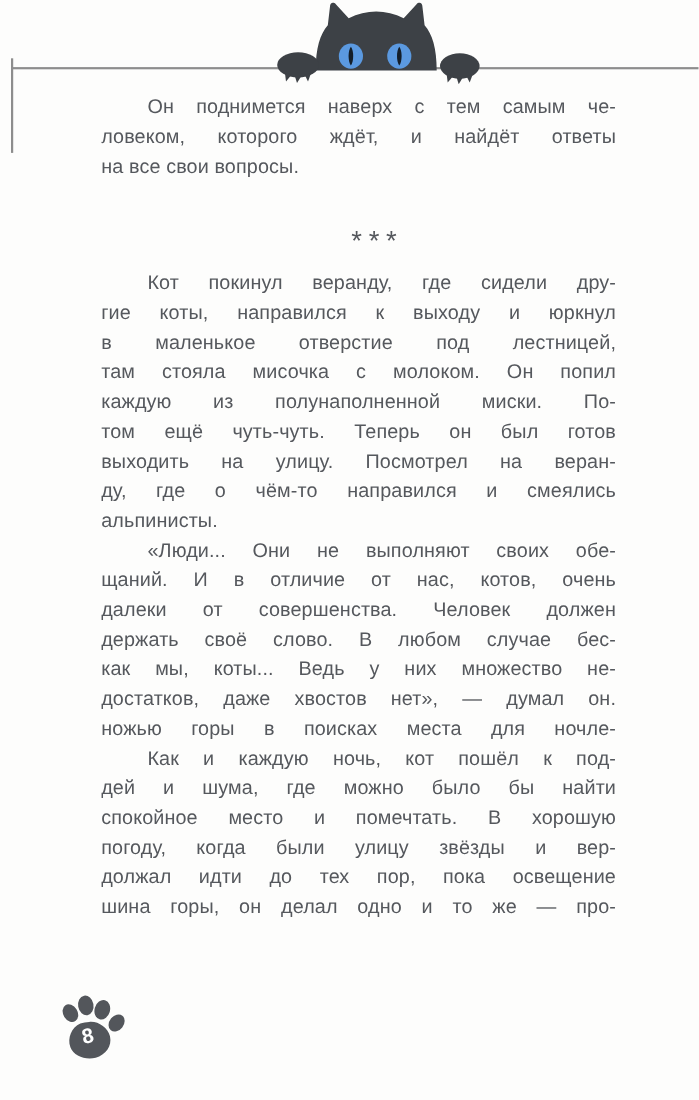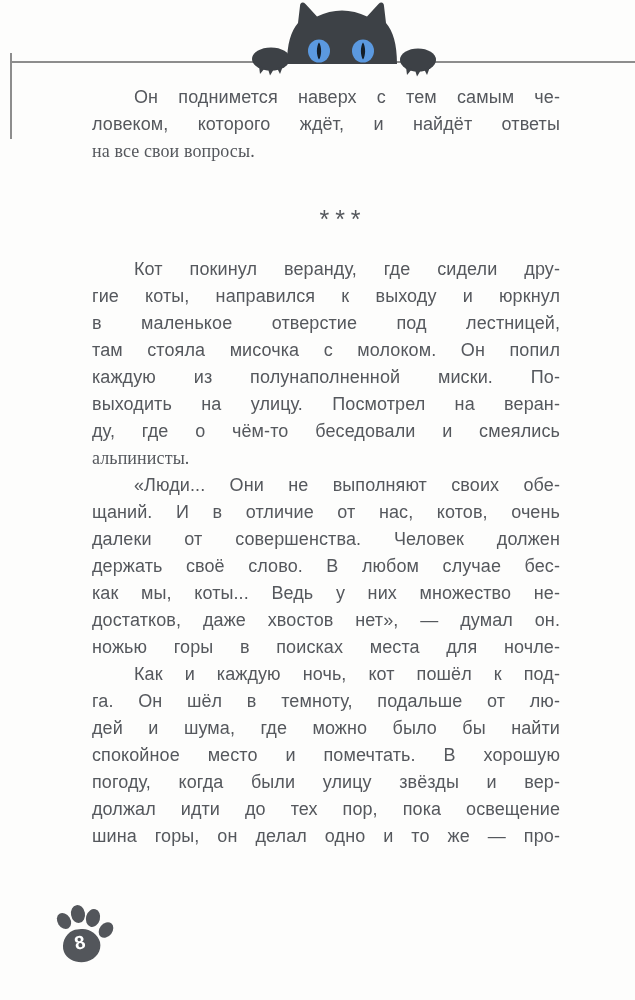--- a/index.html
+++ b/index.html
@@ -23,26 +23,26 @@
   }
   .cat-svg {
     position:absolute; left:240px; top:0; width:210px; height:78px;
   }
   .textcol {
     position:absolute; left:92px; width:468px;
     color:#55585d; font-size:18px; line-height:27px;
     letter-spacing:0.1px;
   }
   .p1 { top:84px; }
-  .body-lines { top:256px; }
+  .body-lines { top:244px; }
   .line {
     height:27px; overflow:hidden;
     text-align:justify; text-align-last:justify;
   }
-  .line.end { text-align:center; text-align-last:left;font-family:Liberation Serif, serif; }
+  .line.end { text-align:center; text-align-last:left; }
   .line.indent { text-indent:42px; }
   .separator {
     position:absolute; left:92px; top:206px; width:468px;
     box-sizing:border-box; padding-left:34px;
     text-align:center; color:#55585d;
     font-size:25px; letter-spacing:6px; line-height:27px;
   }
   .paw-svg {
     position:absolute; left:52px; top:902px; width:62px; height:68px;
   }
@@ -99,32 +99,32 @@
     </div>
 
   <div class="separator">***</div>
 
   <div class="textcol body-lines">
       <div class="line indent">Кот покинул веранду, где сидели дру-</div>
       <div class="line">гие коты, направился к выходу и юркнул</div>
       <div class="line">в маленькое отверстие под лестницей,</div>
       <div class="line">там стояла мисочка с молоком. Он попил</div>
       <div class="line">каждую из полунаполненной миски. По-</div>
+      <div class="line">том ещё чуть-чуть. Теперь он был готов</div>
       <div class="line">выходить на улицу. Посмотрел на веран-</div>
-      <div class="line">ду, где о чём-то беседовали и смеялись</div>
+      <div class="line">ду, где о чём-то направился и смеялись</div>
       <div class="line end">альпинисты.</div>
       <div class="line indent">«Люди... Они не выполняют своих обе-</div>
       <div class="line">щаний. И в отличие от нас, котов, очень</div>
       <div class="line">далеки от совершенства. Человек должен</div>
       <div class="line">держать своё слово. В любом случае бес-</div>
       <div class="line">как мы, коты... Ведь у них множество не-</div>
       <div class="line">достатков, даже хвостов нет», — думал он.</div>
       <div class="line">ножью горы в поисках места для ночле-</div>
       <div class="line indent">Как и каждую ночь, кот пошёл к под-</div>
-      <div class="line">га. Он шёл в темноту, подальше от лю-</div>
       <div class="line">дей и шума, где можно было бы найти</div>
       <div class="line">спокойное место и помечтать. В хорошую</div>
       <div class="line">погоду, когда были улицу звёзды и вер-</div>
       <div class="line">должал идти до тех пор, пока освещение</div>
       <div class="line">шина горы, он делал одно и то же — про-</div>
     </div>
 
   <svg class="paw-svg" viewBox="0 0 62 68">
     <g fill="#53565b">
       <ellipse cx="12" cy="19" rx="6.5" ry="8.5" transform="rotate(-32 12 19)"></ellipse>

